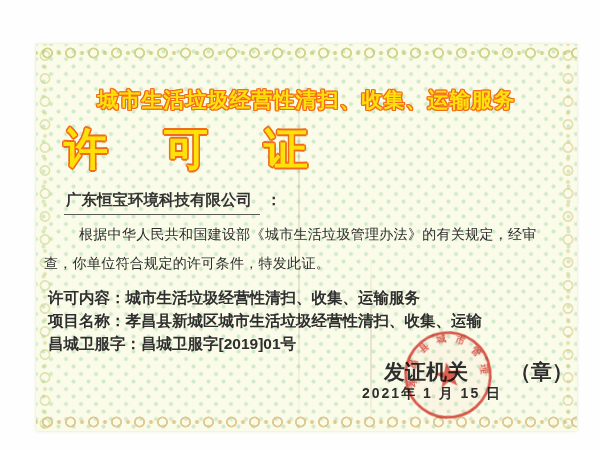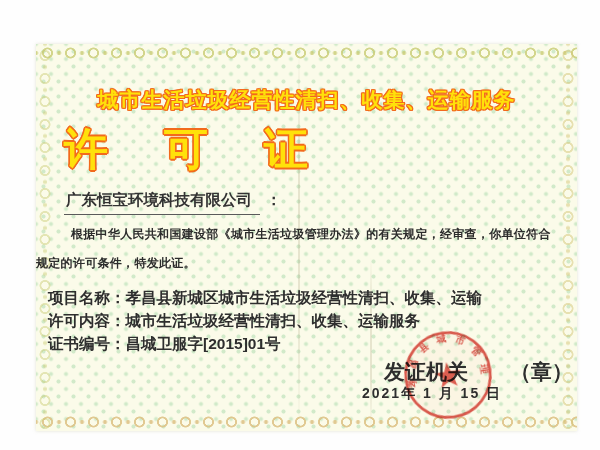--- a/index.html
+++ b/index.html
@@ -51,22 +51,22 @@
                 1px 1px #f26a1c,-1px -1px #f26a1c,1px -1px #f26a1c,-1px 1px #f26a1c;}
   .cert-title{position:absolute;top:76px;left:0;width:100%;text-align:left;
     font-size:44px;font-weight:900;letter-spacing:56px;margin-right:-56px;text-indent:28px;
     color:#ffe10a;
     text-shadow:1.6px 0 #f26a1c,-1.6px 0 #f26a1c,0 1.6px #f26a1c,0 -1.6px #f26a1c,
                 1.2px 1.2px #f26a1c,-1.2px -1.2px #f26a1c,1.2px -1.2px #f26a1c,-1.2px 1.2px #f26a1c;}
   
   .company-line{position:absolute;top:146px;left:28px;font-size:15.5px;font-weight:600;color:#333;}
   .company-text{display:inline-block;border-bottom:1.5px solid #5a5a5a;padding:0 8px 3px 2px;}
   .company-colon{margin-left:6px;font-weight:700;}
-  .body-paragraph{position:absolute;top:176px;left:0;width:516px;
-    font-size:12px;line-height:28.5px;font-weight:700;color:#2c2c2c;
+  .body-paragraph{position:absolute;top:176px;left:8px;width:516px;
+    font-size:14px;line-height:28.5px;font-weight:400;color:#2c2c2c;
     text-indent:35px;letter-spacing:0.3px;}
   .fields{position:absolute;top:244px;left:12px;width:520px;}
   .field-row{height:23.2px;font-size:15.5px;font-weight:600;color:#2e2e2e;white-space:nowrap;}
   .field-label{color:#2e2e2e;}
   
   .issuer-row{position:absolute;top:314px;left:348px;display:flex;gap:42px;
     font-size:21px;font-weight:600;color:#2e2e2e;white-space:nowrap;}
   .issue-date{position:absolute;top:341px;left:326px;font-size:14px;font-weight:600;
     letter-spacing:2px;color:#2e2e2e;white-space:nowrap;}
   .seal{position:absolute;left:366px;top:285px;width:92px;height:92px;
@@ -90,27 +90,27 @@
     <div class="cert-title">许可证</div>
 
     <div class="company-line">
       <span class="company-text">广东恒宝环境科技有限公司</span><span class="company-colon">：</span>
     </div>
 
     <div class="body-paragraph">根据中华人民共和国建设部《城市生活垃圾管理办法》的有关规定，经审查，你单位符合规定的许可条件，特发此证。</div>
 
     <div class="fields">
       <div class="field-row">
+        <span class="field-label">许可内容：</span><span>城市生活垃圾经营性清扫、收集、运输服务</span>
+      </div>
+      <div class="field-row">
         <span class="field-label">项目名称：</span><span>孝昌县新城区城市生活垃圾经营性清扫、收集、运输</span>
       </div>
       <div class="field-row">
-        <span class="field-label">许可内容：</span><span>城市生活垃圾经营性清扫、收集、运输服务</span>
-      </div>
-      <div class="field-row">
-        <span class="field-label">证书编号：</span><span>昌城卫服字[2015]01号</span>
+        <span class="field-label">昌城卫服字：</span><span>昌城卫服字[2019]01号</span>
       </div>
     </div>
 
     <div class="issuer-row">
       <span>发证机关</span>
       <span>（章）</span>
     </div>
 
     <div class="issue-date">2021年 1 月 15 日</div>
 

